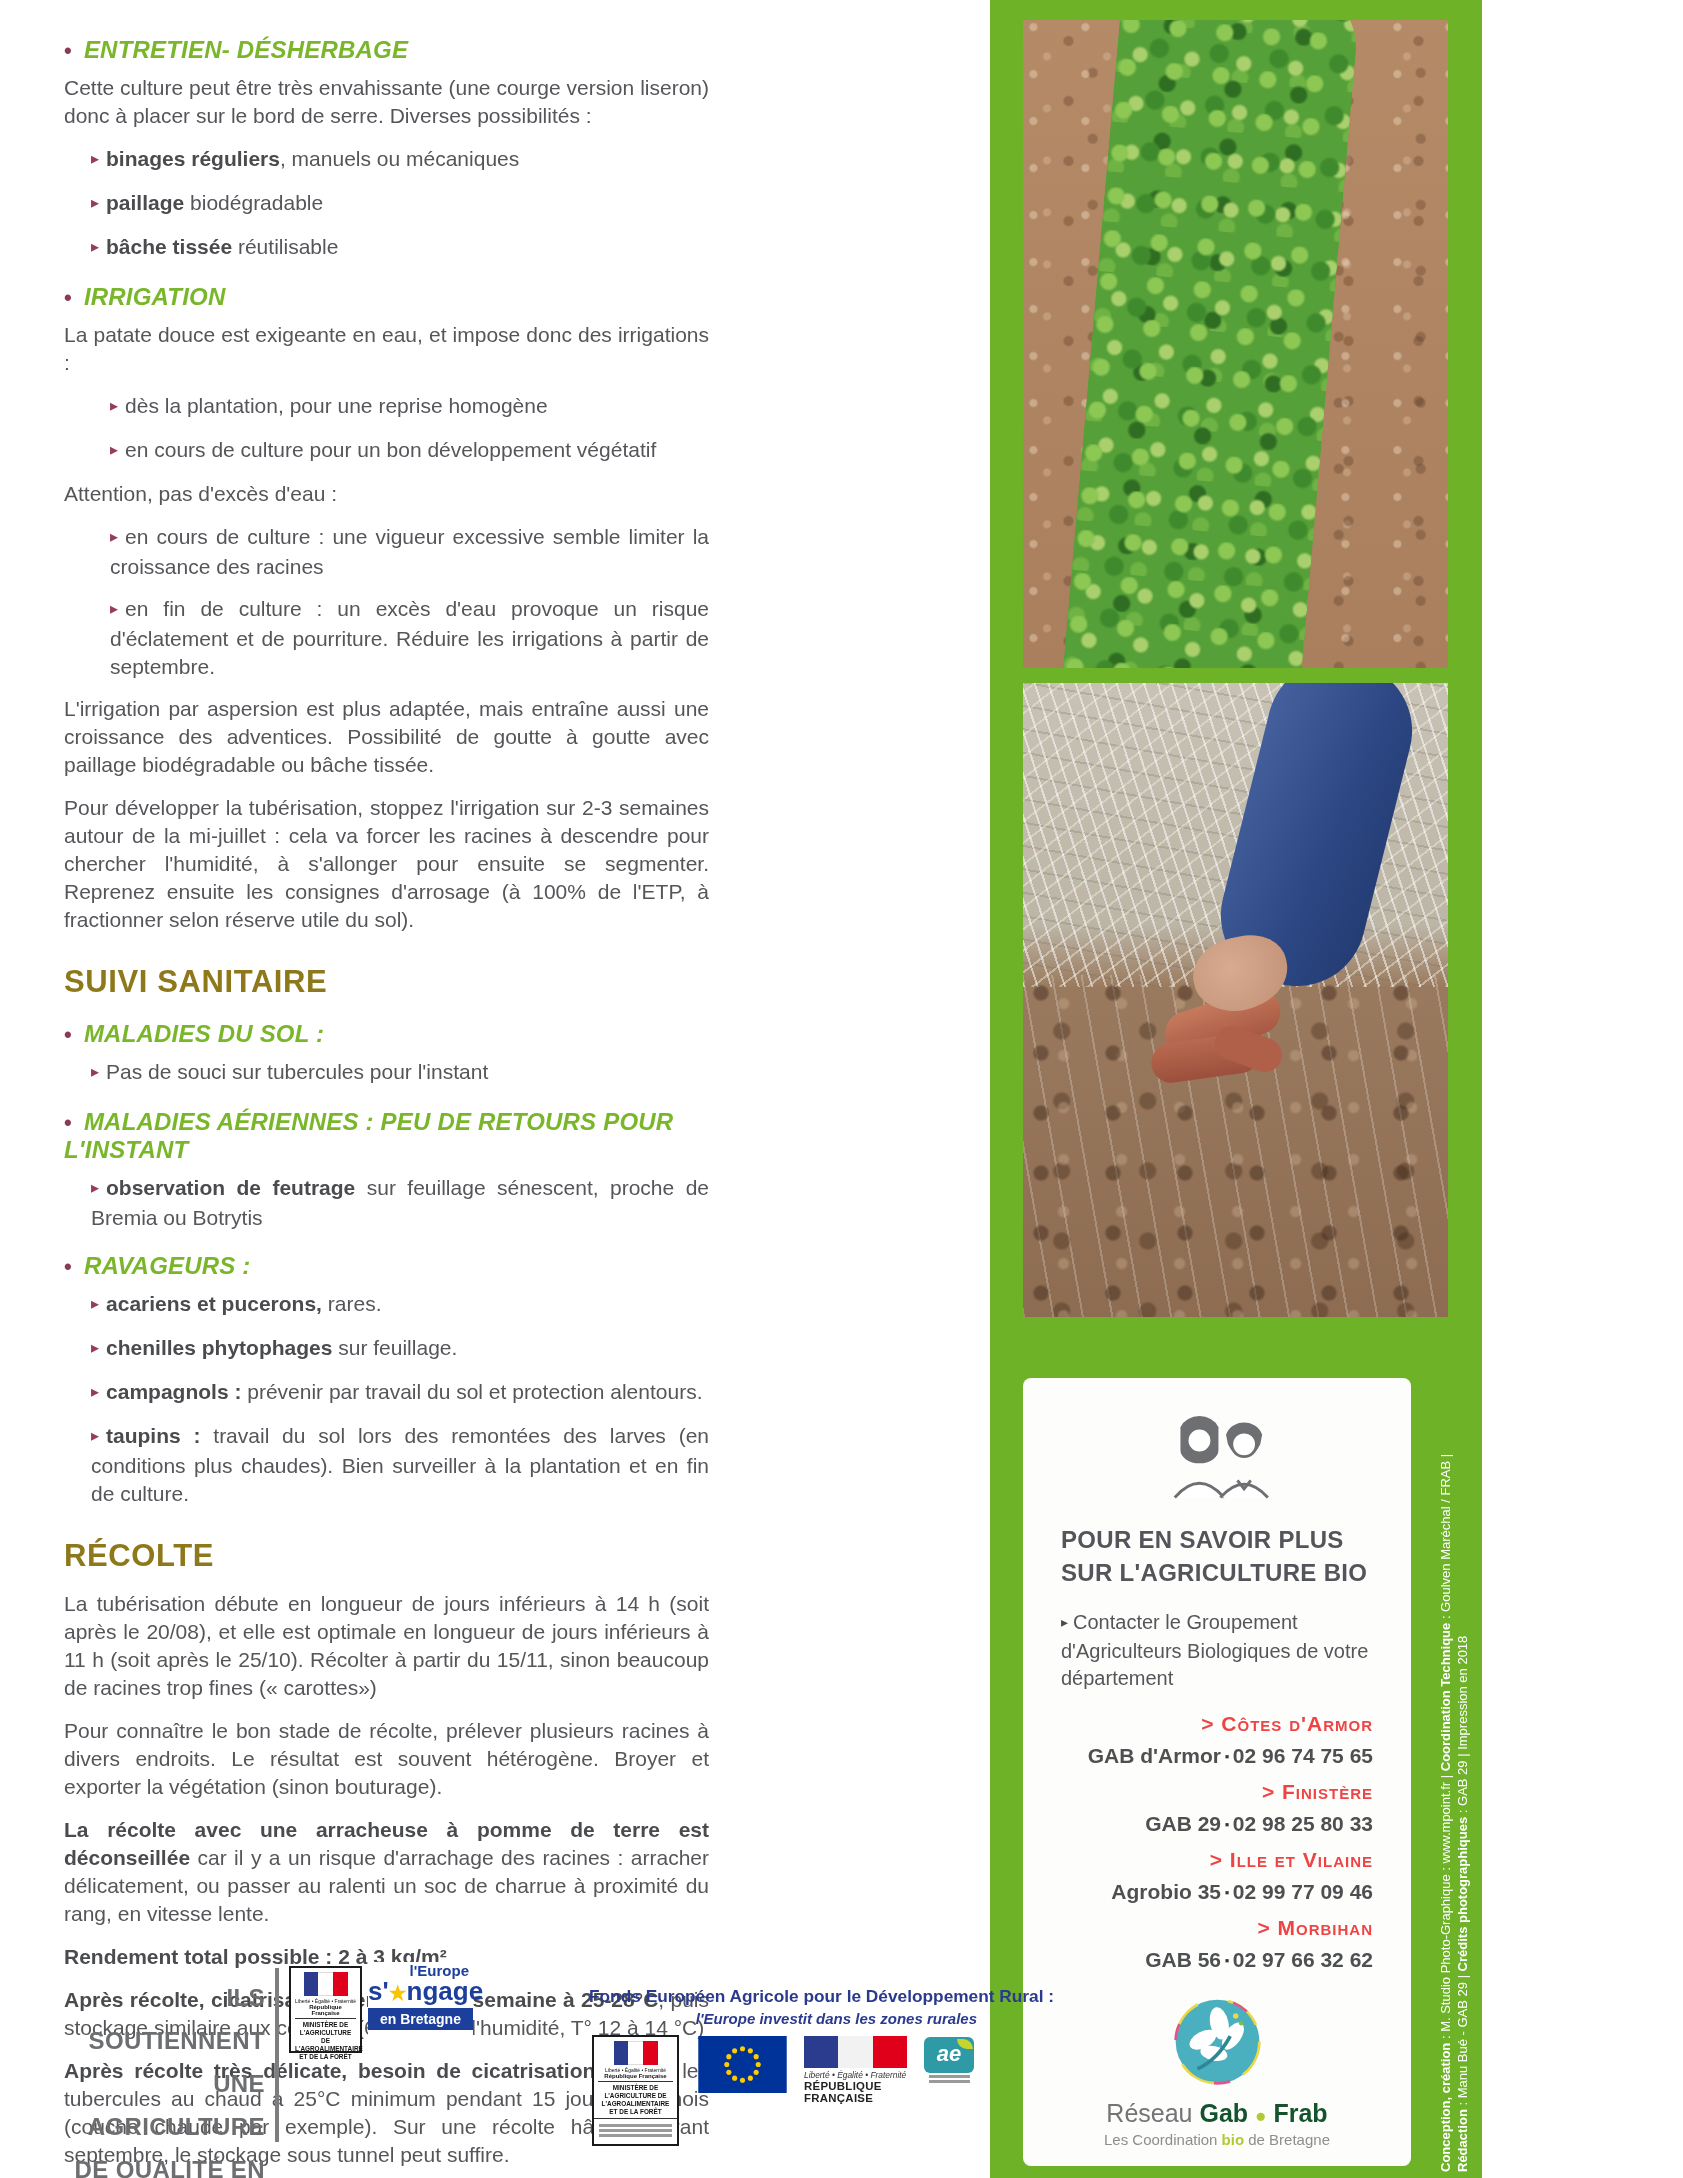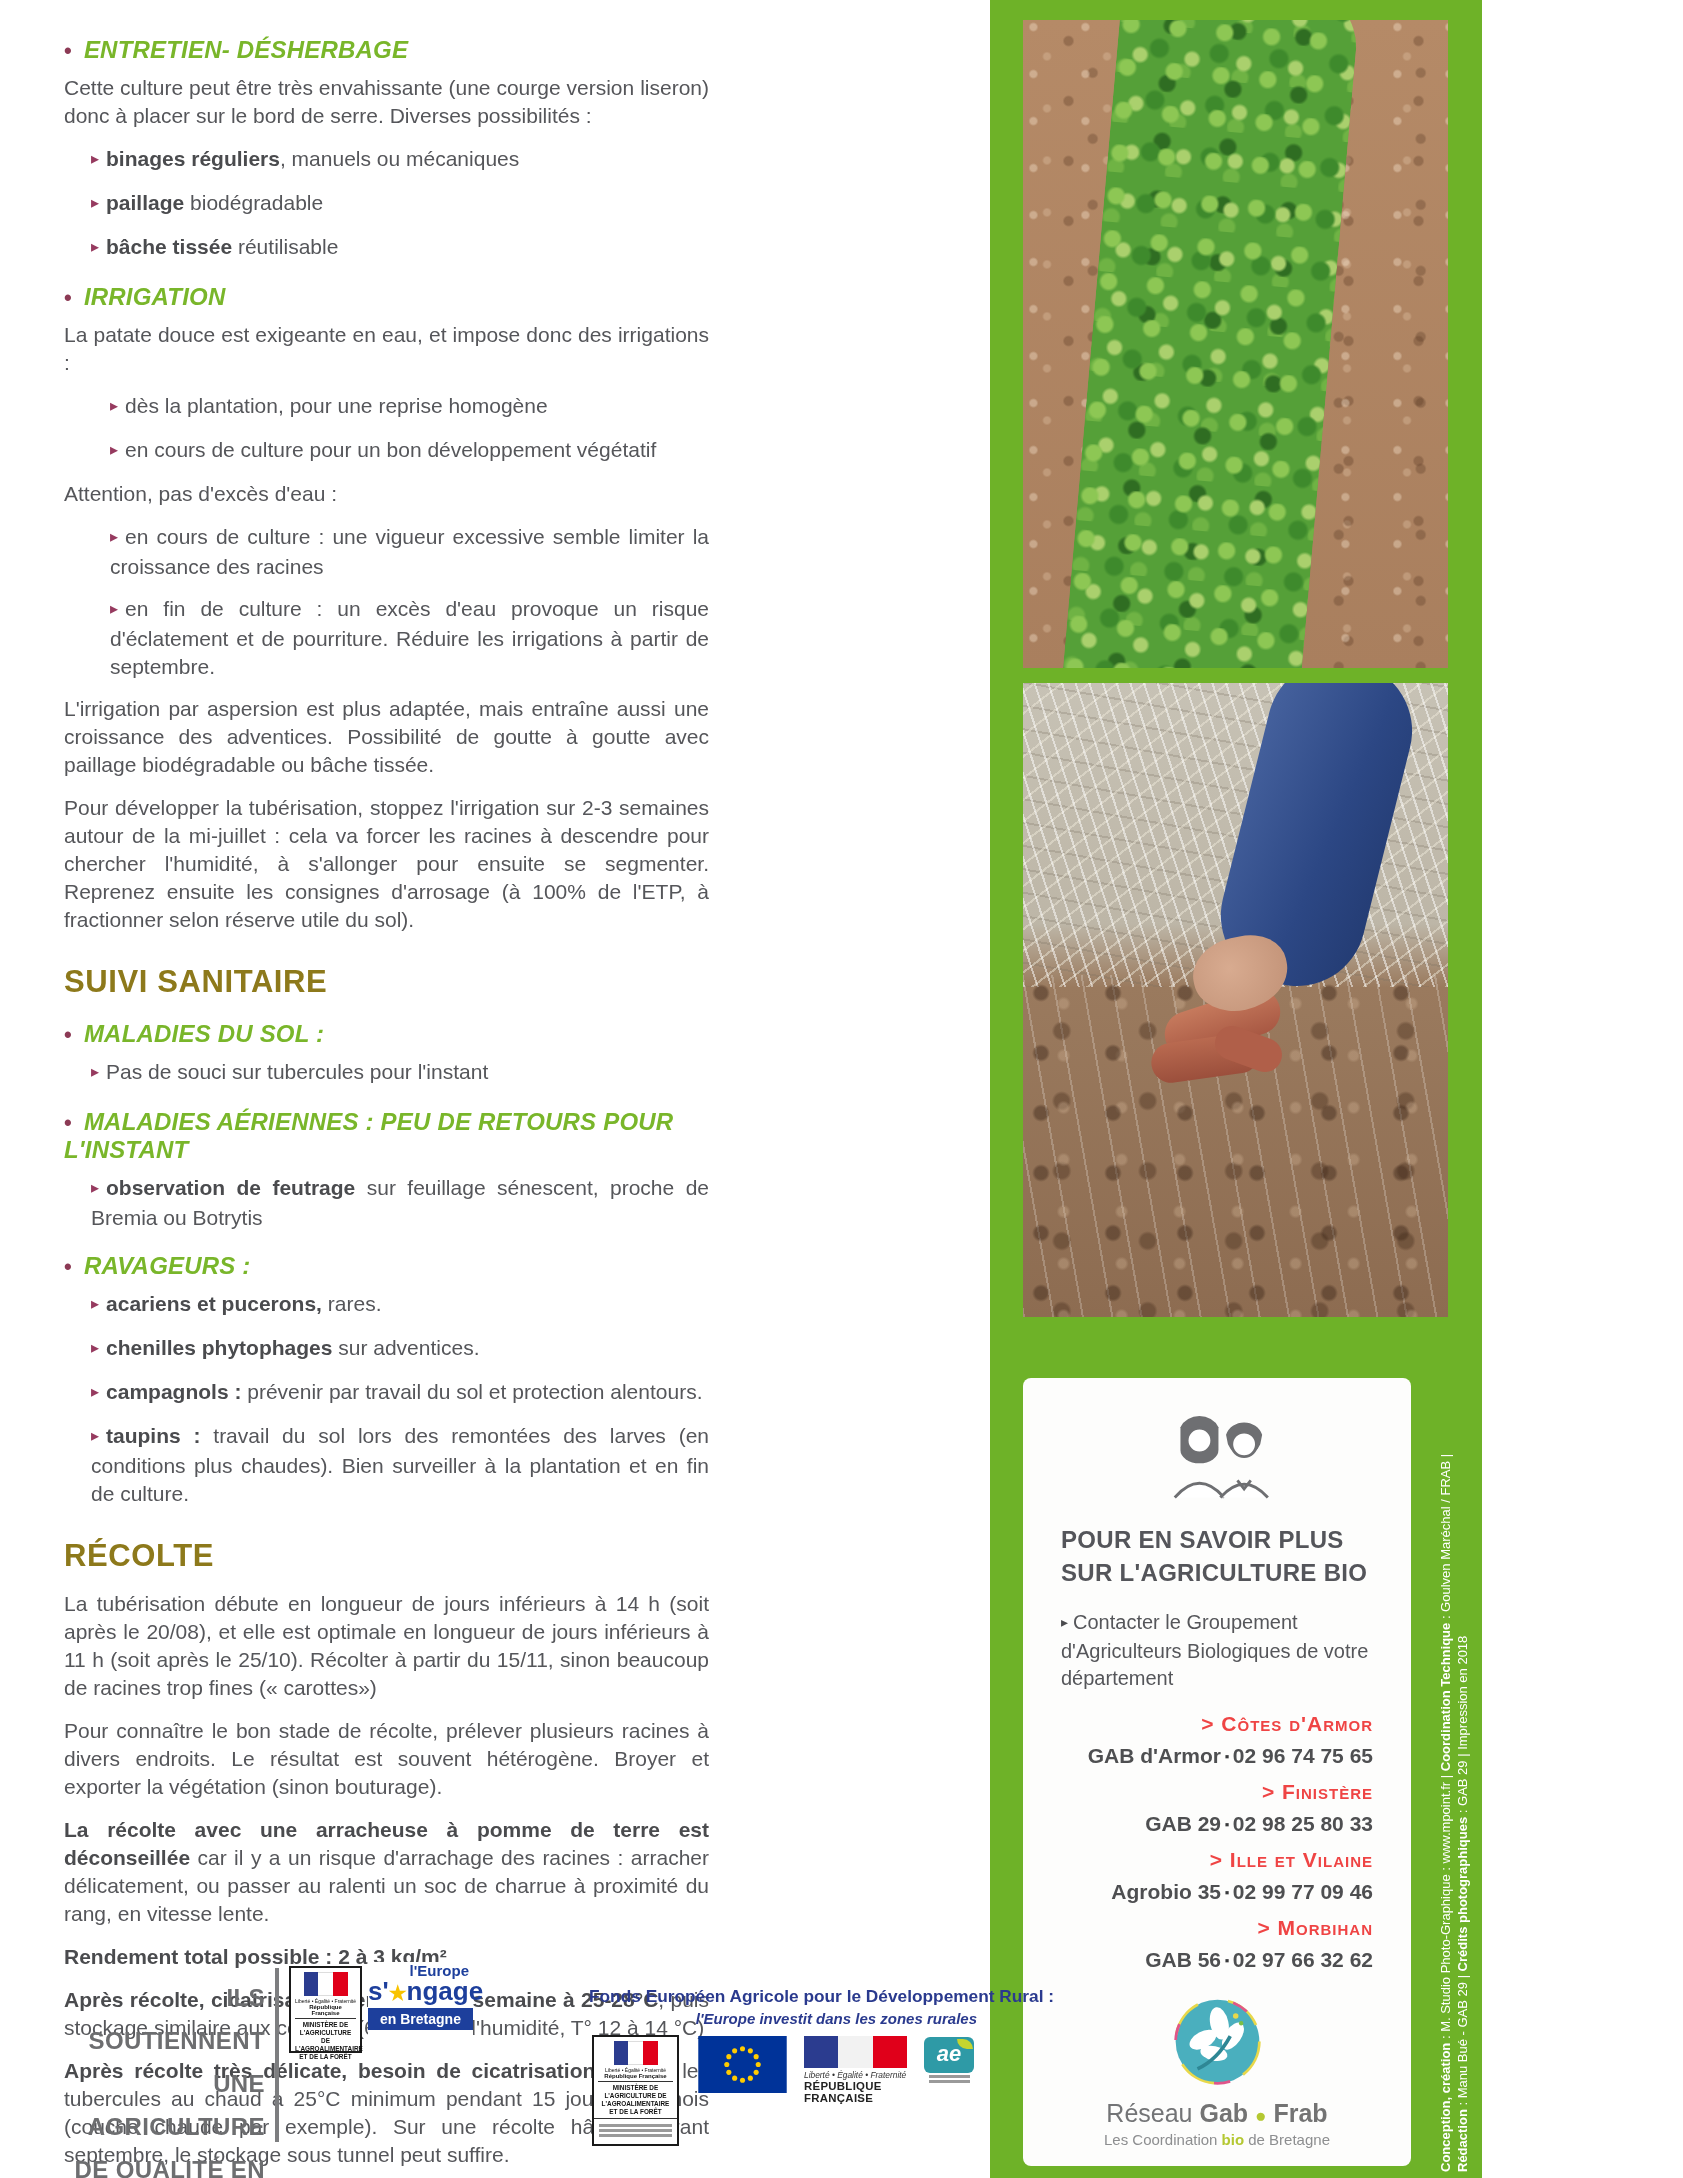--- a/index.html
+++ b/index.html
@@ -68,21 +68,21 @@
   .people-svg{display:block;margin:0 auto 16px;}
   #info-box h3{font-size:24px;font-weight:800;color:#54555a;margin:0 0 20px;line-height:33px;letter-spacing:0.3px;}
   .intro{font-size:20px;font-weight:400;color:#55565a;line-height:27px;margin:0 0 20px;text-align:left;}
   .arrow2{color:#4a4b4e;font-size:14px;margin-right:5px;position:relative;top:-2px;}
   .dept{text-align:right;font-variant:small-caps;color:#ef4444;font-size:21px;margin:12px 0 8px;letter-spacing:1px;font-weight:600;}
   .crow{text-align:right;font-size:21px;color:#4e4f51;margin-bottom:4px;}
   .crow b{font-weight:700;text-align:center;}
   .sq{font-size:13px;vertical-align:2px;color:#3a3b3d;}
   #gabfrab{margin-top:24px;text-align:center;}
   .gf-name{font-size:25px;color:#737476;margin-top:8px;}
-  .gf-name b{color:#737373;font-weight:800;margin-top:8px;}
+  .gf-name b{color:#14532d;font-weight:800;margin-top:8px;}
   .gf-dot{color:#b4c832;font-size:19px;}
   .gf-sub{font-size:15px;color:#8d8e90;margin-top:3px;}
   .gf-sub .bio{color:#b4c832;font-weight:700;}
 
   
   #credits{position:absolute;left:447px;top:2172px;width:896px;transform:rotate(-90deg);transform-origin:0 0;}
   .credit-line{white-space:nowrap;font-size:13px;color:#fff;line-height:17px;}
   .credit-line b{font-weight:700;color:#fff;}
 
   
@@ -144,21 +144,21 @@
         <p class="bullet lvl2"><span class="arrow">▸</span><span>en fin de culture : un excès d'eau provoque un risque d'éclatement et de pourriture. Réduire les irrigations à partir de septembre.</span></p>
         <p class="para">L'irrigation par aspersion est plus adaptée, mais entraîne aussi une croissance des adventices. Possibilité de goutte à goutte avec paillage biodégradable ou bâche tissée.</p>
         <p class="para">Pour développer la tubérisation, stoppez l'irrigation sur 2-3 semaines autour de la mi-juillet : cela va forcer les racines à descendre pour chercher l'humidité, à s'allonger pour ensuite se segmenter. Reprenez ensuite les consignes d'arrosage (à 100% de l'ETP, à fractionner selon réserve utile du sol).</p>
         <h2 class="h1">SUIVI SANITAIRE</h2>
         <h3 class="subhead"><span class="dot">•</span><span class="sh-text">MALADIES DU SOL :</span></h3>
         <p class="bullet lvl1"><span class="arrow">▸</span><span>Pas de souci sur tubercules pour l'instant</span></p>
         <h3 class="subhead"><span class="dot">•</span><span class="sh-text">MALADIES AÉRIENNES : PEU DE RETOURS POUR L'INSTANT</span></h3>
         <p class="bullet lvl1"><span class="arrow">▸</span><b>observation de feutrage</b><span> sur feuillage sénescent, proche de Bremia ou Botrytis</span></p>
         <h3 class="subhead"><span class="dot">•</span><span class="sh-text">RAVAGEURS :</span></h3>
         <p class="bullet lvl1"><span class="arrow">▸</span><b>acariens et pucerons,</b><span> rares.</span></p>
-        <p class="bullet lvl1"><span class="arrow">▸</span><b>chenilles phytophages</b><span> sur adventices.</span></p>
+        <p class="bullet lvl1"><span class="arrow">▸</span><b>chenilles phytophages</b><span> sur feuillage.</span></p>
         <p class="bullet lvl1"><span class="arrow">▸</span><b>campagnols :</b><span> prévenir par travail du sol et protection alentours.</span></p>
         <p class="bullet lvl1"><span class="arrow">▸</span><b>taupins :</b><span> travail du sol lors des remontées des larves (en conditions plus chaudes). Bien surveiller à la plantation et en fin de culture.</span></p>
         <h2 class="h1">RÉCOLTE</h2>
         <p class="para">La tubérisation débute en longueur de jours inférieurs à 14 h (soit après le 20/08), et elle est optimale en longueur de jours inférieurs à 11 h (soit après le 25/10). Récolter à partir du 15/11, sinon beaucoup de racines trop fines (« carottes»)</p>
         <p class="para">Pour connaître le bon stade de récolte, prélever plusieurs racines à divers endroits. Le résultat est souvent hétérogène. Broyer et exporter la végétation (sinon bouturage).</p>
         <p class="para"><b>La récolte avec une arracheuse à pomme de terre est déconseillée</b><span> car il y a un risque d'arrachage des racines : arracher délicatement, ou passer au ralenti un soc de charrue à proximité du rang, en vitesse lente.</span></p>
         <p class="para"><b>Rendement total possible : 2 à 3 kg/m²</b><span></span></p>
         <p class="para"><b>Après récolte, cicatrisation pendant une semaine à 25-28°C</b><span>, puis stockage similaire aux courges (60 à 70 % d'humidité, T° 12 à 14 °C)</span></p>
         <p class="para"><b>Après récolte très délicate, besoin de cicatrisation</b><span>. Mettre les tubercules au chaud à 25°C minimum pendant 15 jours à 1 mois (couche chaude par exemple). Sur une récolte hâtée courant septembre, le stockage sous tunnel peut suffire.</span></p>
       </div>

